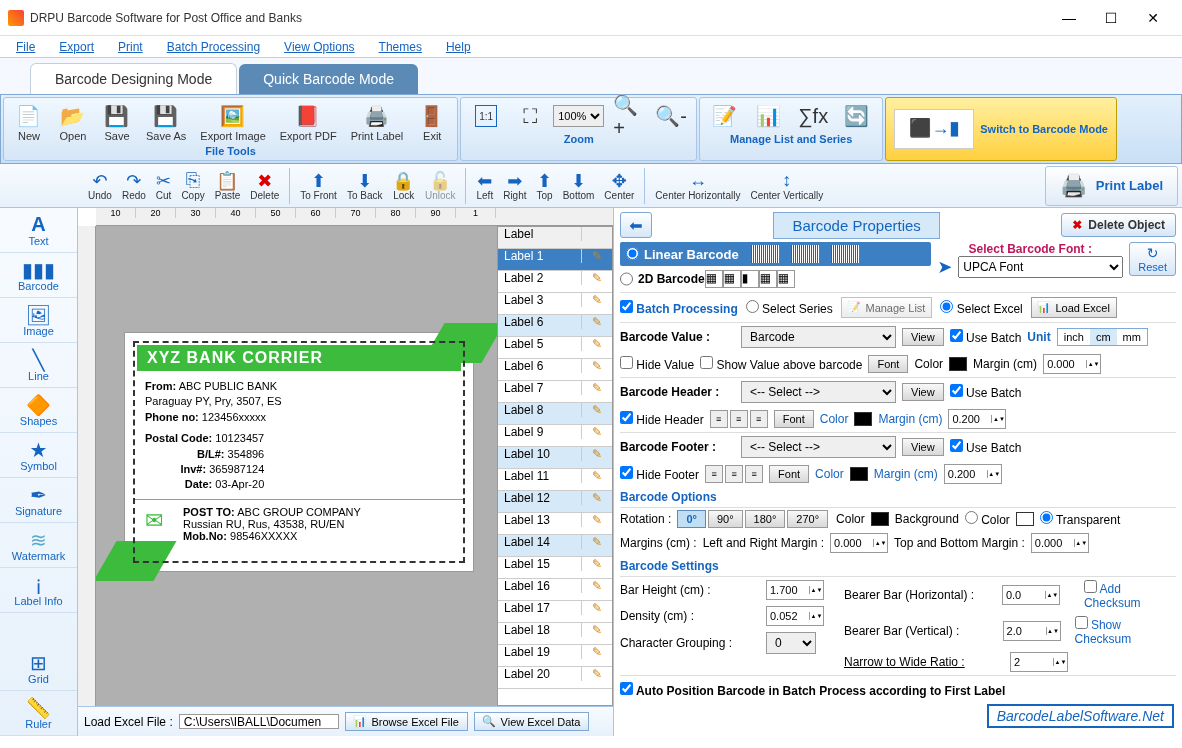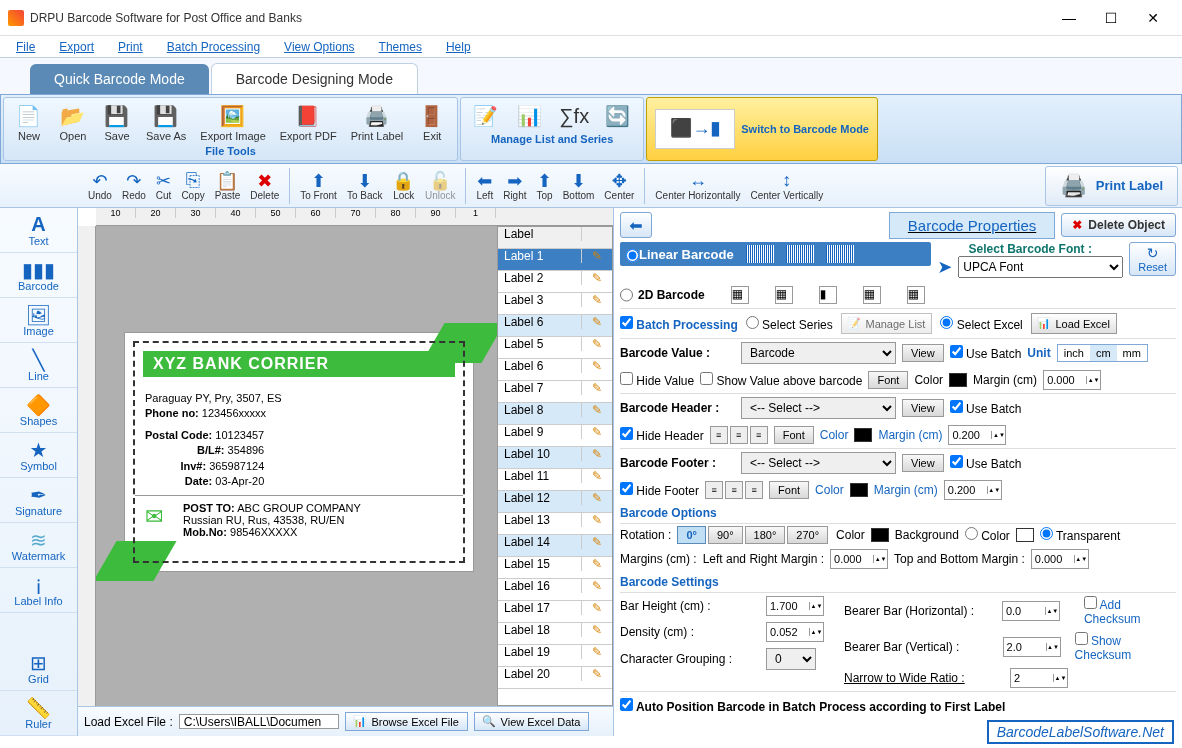--- a/index.html
+++ b/index.html
@@ -34,43 +34,43 @@
 .tb-btn .ico { font-size: 18px; height: 20px; color: #1565c0; }
 .print-label-btn { background: linear-gradient(#fff,#e0ebf7); border: 1px solid #a8c5e6; border-radius: 3px; padding: 6px 14px; display: flex; align-items: center; gap: 8px; font-weight: bold; color: #1565c0; margin-left: auto; font-size: 13px; }
 .print-label-btn .ico { font-size: 22px; }
 .canvas-wrap { flex: 1; display: flex; position: relative; background:#fff; }
 .ruler-h { height: 18px; background: #f0f0f0; border-bottom: 1px solid #999; margin-left: 18px; display: flex; font-size: 9px; align-items: flex-start; overflow: hidden; }
 .ruler-h span { width: 40px; text-align: center; border-right: 1px solid #ccc; }
 .ruler-v { width: 18px; background: #f0f0f0; border-right: 1px solid #999; }
 .design-surface { flex: 1; background: #b0b0b0; position: relative; overflow: hidden; }
 .label-card { position: absolute; top: 106px; left: 28px; width: 350px; height: 240px; background: #fff; border: 1px solid #999; }
 .label-card .inner { position:absolute; top:8px; left:8px; right:8px; bottom:8px; border: 2px dashed #333; }
-.label-card .header { background: #3cbb3c; color: #fff; font-weight: bold; font-size: 16px; padding: 4px 10px; margin: 8px; letter-spacing:1px; }
+.label-card .header { background: #3cbb3c; color: #fff; font-weight: bold; font-size: 16px; padding: 4px 10px; margin: 2px; letter-spacing:1px; }
 .label-card .body { padding: 6px 10px; font-size: 11px; line-height: 1.4; }
 .label-card .postto { border-top: 1px solid #999; padding: 6px 10px 2px 48px; font-size: 11px; position: relative; }
 .label-card .postto .env { position:absolute; left:10px; top:8px; font-size:22px; color:#3cbb3c; }
 .label-card .barcode-img { display:inline-block; width:120px; height:60px; background: repeating-linear-gradient(90deg,#000 0 2px,#fff 2px 4px); vertical-align:top; margin-right:10px; }
 .label-card .green-stripe { position:absolute; width:60px; height:40px; background:#3cbb3c; transform:skewX(-30deg); }
 .label-list { width: 116px; border: 1px solid #999; background: #fff; overflow-y: auto; font-size: 12px; }
 .label-list .row { display: flex; border-bottom: 1px solid #ccc; height: 22px; align-items: flex-start; }
 .label-list .row.header { background: #f0f0f0; font-weight: normal; }
 .label-list .row.sel { background: #3d7fc3; color: #fff; }
 .label-list .row.alt { background: #d6e9f8; }
 .label-list .cell1 { flex: 1; padding: 0 6px; border-right: 1px solid #ccc; }
 .label-list .cell2 { width: 30px; text-align: center; color: #d48000; }
 .props-panel { flex: 1; background: #fff; border-left: 1px solid #a8c5e6; padding: 4px 6px; overflow: hidden; font-size: 12px; }
 .props-header { display: flex; align-items: center; gap: 6px; margin-bottom: 4px; }
 .props-header .back { width: 32px; height: 26px; background: linear-gradient(#fff,#d6e6f7); border: 1px solid #7fa8d6; border-radius: 3px; display:flex;align-items:center;justify-content:center;color:#1565c0;font-size:16px; }
-.props-header .title { flex:1; text-align:right;text-decoration:underline; }
+.props-header .title { flex:1; text-align:center; }
 .props-header .title span { background:#d6e9f8; border:1px solid #7fa8d6; padding:4px 18px; color:#1565c0; font-size:15px; font-weight:500; }
 .props-header .del { background: linear-gradient(#fff,#d6e6f7); border: 1px solid #7fa8d6; border-radius: 3px; padding:4px 10px; font-weight:bold; color:#333; display:flex;align-items:center;gap:6px; }
 .bc-type-row { background:#3d7fc3; padding: 3px 6px; display:flex; align-items:center; gap:12px; color:#fff; border-radius:2px; }
-.bc-type-row label { display:flex; align-items:flex-end; font-weight:bold; font-size:13px; }
+.bc-type-row label { display:flex; align-items:flex-start; gap:5px; font-weight:bold; font-size:13px; }
 .bc-type-row .bcprev { display:inline-block; width:28px; height:18px; background: repeating-linear-gradient(90deg,#1565c0 0 1px,#fff 1px 2px); }
-.props-row2 { display:flex; align-items:center; gap:26px; padding:4px 0;margin-top:16px; }
+.props-row2 { display:flex; align-items:center; gap:0; padding:4px 0; }
 .select-font { display:flex; align-items:center; gap:6px; }
 .select-font select { height: 22px; width: 165px; font-size:12px; }
 .reset-btn { border:1px solid #7fa8d6; background:linear-gradient(#fff,#d6e6f7); padding:2px 8px; border-radius:3px; color:#1565c0; font-size:11px; display:flex;flex-direction:column;align-items:center; }
 .batch-row { display:flex; align-items:center; gap:8px; padding:4px 0; border-top:1px solid #ddd; border-bottom:1px solid #ddd; }
 .batch-row .btn { border:1px solid #999; background:linear-gradient(#fff,#e0e0e0); padding:3px 6px; font-size:11px; display:flex; align-items:center; gap:4px; }
 .form-row { display:flex; align-items:center; gap:6px; padding: 3px 0; font-size:12px; }
 .form-row .lbl { font-weight:bold; width: 115px; }
 .form-row select, .form-row input[type=text] { height: 22px; font-size: 12px; border: 1px solid #999; padding: 0 4px; }
 .btn-sm { border:1px solid #999; background:linear-gradient(#f8f8f8,#d8d8d8); padding:2px 8px; font-size:11px; cursor:pointer; }
 .sect-head { font-weight:bold; color:#1565c0; padding:3px 0; border-bottom:1px solid #ddd; }
@@ -105,22 +105,22 @@
   <span>File</span>
   <span>Export</span>
   <span>Print</span>
   <span>Batch Processing</span>
   <span>View Options</span>
   <span>Themes</span>
   <span>Help</span>
 </div>
 
 <div class="tabs-row">
+  <div class="tab-mode active">Barcode Designing Mode</div>
   <div class="tab-mode inactive">Quick Barcode Mode</div>
-  <div class="tab-mode active">Barcode Designing Mode</div>
 </div>
 
 <div class="ribbon">
   <div class="ribbon-group" style="flex:0 0 auto;">
     <div class="items">
       <div class="ribbon-btn">
           <div class="ico">📄</div>
           <span>New</span>
         </div>
       <div class="ribbon-btn">
@@ -146,20 +146,38 @@
       <div class="ribbon-btn">
           <div class="ico">🖨️</div>
           <span>Print Label</span>
         </div>
       <div class="ribbon-btn">
           <div class="ico">🚪</div>
           <span>Exit</span>
         </div>
     </div>
     <div class="group-label">File Tools</div>
+  </div>
+  <div class="ribbon-group">
+    <div class="items" style="align-items:center;">
+      <div class="ribbon-btn">
+          <div class="ico" style="border:1px solid #1565c0;font-size:10px;width:22px;height:22px;">1:1</div>
+        </div>
+      <div class="ribbon-btn">
+          <div class="ico">⛶</div>
+        </div>
+      <select class="zoom-select"><option>100%</option></select>
+      <div class="ribbon-btn">
+          <div class="ico">🔍+</div>
+        </div>
+      <div class="ribbon-btn">
+          <div class="ico">🔍-</div>
+        </div>
+    </div>
+    <div class="group-label">Zoom</div>
   </div>
   <div class="ribbon-group">
     <div class="items">
       <div class="ribbon-btn">
           <div class="ico">📝</div>
         </div>
       <div class="ribbon-btn">
           <div class="ico">📊</div>
         </div>
       <div class="ribbon-btn">
@@ -321,20 +339,21 @@
     </div>
     <div class="canvas-wrap">
       <div class="ruler-v"></div>
       <div class="design-surface">
         <div class="label-card">
           <div class="green-stripe" style="top:-10px;right:-20px;"></div>
           <div class="green-stripe" style="bottom:-10px;left:-20px;"></div>
           <div class="inner">
             <div class="header">XYZ BANK CORRIER</div>
             <div class="body">
+              <div><b>From:</b> <span>ABC PUBLIC BANK</span></div>
               <div>Paraguay PY, Pry, 3507, ES</div>
               <div><b>Phone no:</b> <span>123456xxxxx</span></div>
               <div style="margin-top:6px; display:flex;">
                 <div style="font-family:monospace;font-size:11px;">
                   <div><b>Postal Code:</b> <span>10123457</span></div>
                   <div style="text-align:right;"><b>B/L#:</b> <span>354896</span></div>
                   <div style="text-align:right;"><b>Inv#:</b> <span>365987124</span></div>
                   <div style="text-align:right;"><b>Date:</b> <span>03-Apr-20</span></div>
                 </div>
               </div>
@@ -470,21 +489,21 @@
               <span>2D Barcode</span>
             </label>
           <span style="display:inline-block;width:18px;height:18px;border:1px solid #999;">▦</span>
           <span style="display:inline-block;width:18px;height:18px;border:1px solid #999;">▦</span>
           <span style="display:inline-block;width:18px;height:18px;border:1px solid #999;">▮</span>
           <span style="display:inline-block;width:18px;height:18px;border:1px solid #999;">▦</span>
           <span style="display:inline-block;width:18px;height:18px;border:1px solid #999;">▦</span>
         </div>
       </div>
       <div style="text-align:center;">
-        <div style="font-weight:bold;color:#0f766e;">Select Barcode Font :</div>
+        <div style="font-weight:bold;color:#be185d;">Select Barcode Font :</div>
         <div class="select-font">
           <span style="color:#1565c0;font-size:18px;">➤</span>
           <select><option>UPCA Font</option></select>
         </div>
       </div>
       <div class="reset-btn">
           <span style="font-size:14px;">↻</span>
           <span>Reset</span>
         </div>
     </div>
@@ -641,17 +660,17 @@
               <div class="ar">▲▼</div>
             </div>
           </div>
       </div>
     </div>
 
     <div class="form-row" style="border-top:1px solid #ddd;padding-top:6px;">
       <label style="font-weight:bold;"><input type="checkbox" checked="" style=""> <span>Auto Position Barcode in Batch Process according to First Label</span></label>
     </div>
 
-    <div style="position:absolute;bottom:4px;right:8px;">
+    <div style="position:absolute;bottom:20px;right:8px;">
       <div class="brand-box">BarcodeLabelSoftware.Net</div>
     </div>
   </div>
 </div>
 
 </body></html>

